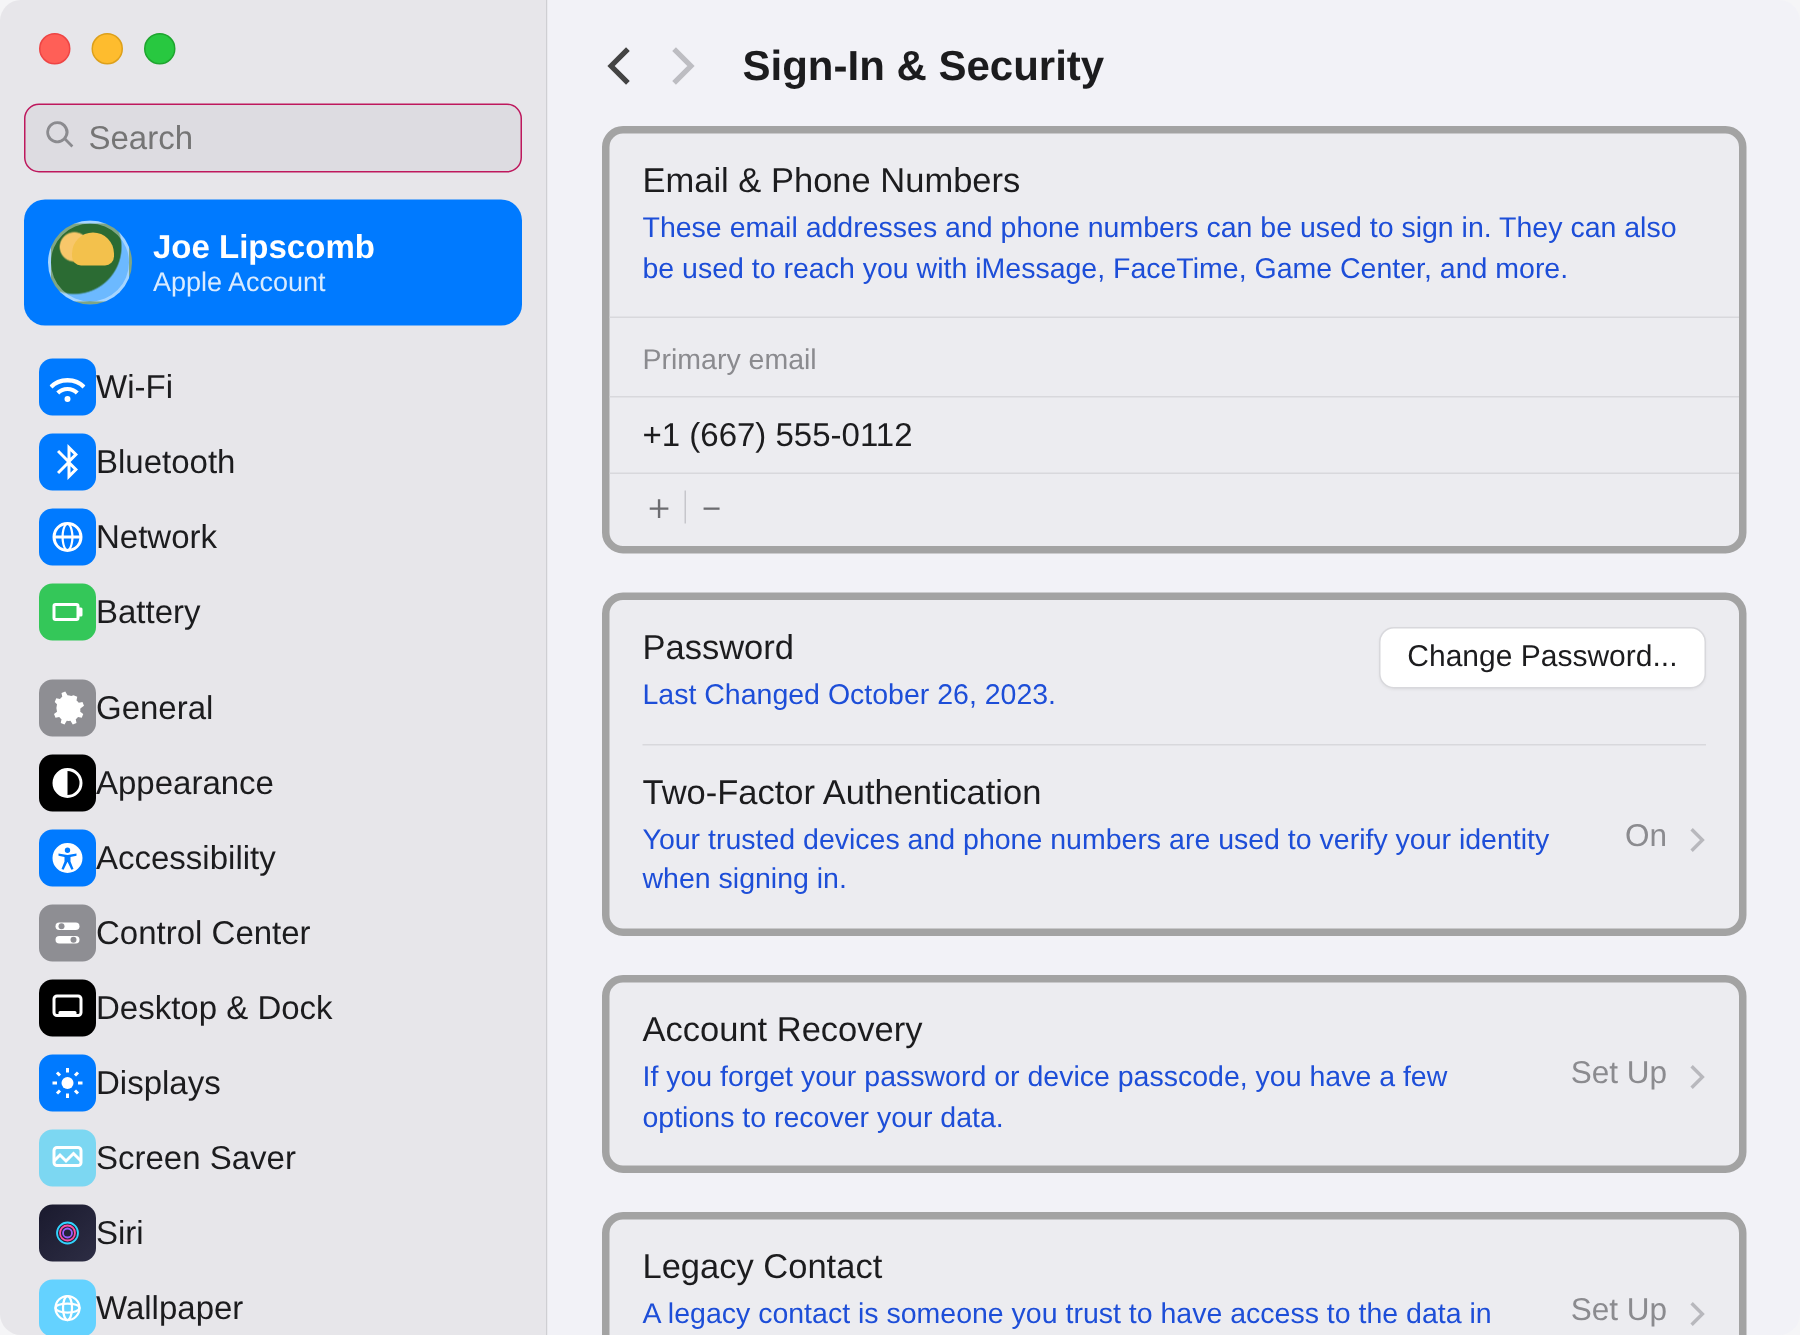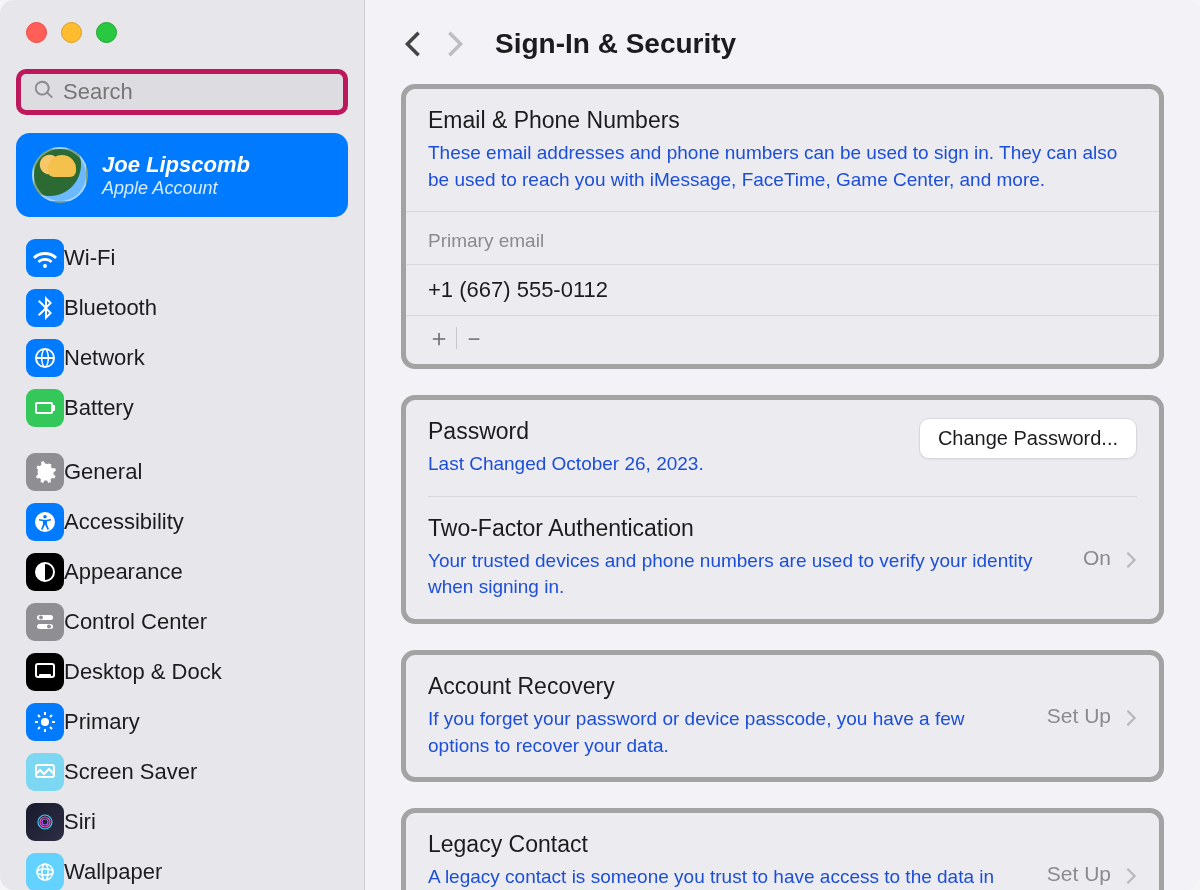--- a/index.html
+++ b/index.html
@@ -34,41 +34,40 @@
     .tl.green { background: #28c840; border: 1px solid #1ea52e; }
 
     .search-wrap {
       padding: 8px 16px 14px;
     }
     .search {
       display: flex;
       align-items: center;
       gap: 8px;
       background: #dddce1;
-      border: 5px solid #be185d;
+      border: 1px solid #be185d;
       border-radius: 10px;
       height: 46px;
       padding: 0 12px;
     }
     .search svg { width: 22px; height: 22px; fill: #8b8b8f; }
     .search input {
       border: none; background: transparent; outline: none;
       font-size: 22px; color: #8b8b8f; width: 100%;
     }
 
     .user-card {
       margin: 4px 16px 12px;
       background: #007aff;
       border-radius: 14px;
       display: flex;
       align-items: center;
       gap: 14px;
       padding: 14px 16px;
       color: #fff;
-      font-style: italic;
     }
     .avatar {
       width: 56px; height: 56px; border-radius: 50%;
       background: radial-gradient(circle at 30% 30%, #f8c76a 0 18%, #2b6b33 20% 60%, #6cb9ff 62% 100%);
       border: 2px solid rgba(255,255,255,0.4);
       flex-shrink: 0;
       position: relative;
       overflow: hidden;
     }
     .avatar::after {
@@ -279,35 +278,35 @@
   <div class="nav-section">
     <div class="nav-item">
       <span class="ico bg-gray">
         <svg viewBox="0 0 24 24">
             <path d="M12 8a4 4 0 100 8 4 4 0 000-8zm9 4l2-1.5-1-2.5-2.5.5a8 8 0 00-1.5-1.5l.5-2.5-2.5-1L14.5 4A8 8 0 0012 3.5L10.5 1 8 2l.5 2.5A8 8 0 007 6L4.5 5.5l-1 2.5L5 9.5a8 8 0 000 5L3 16l1 2.5 2.5-.5a8 8 0 001.5 1.5L7.5 22l2.5 1L11.5 20.5a8 8 0 002.5 0L15.5 23l2.5-1-.5-2.5a8 8 0 001.5-1.5l2.5.5 1-2.5-2-1.5a8 8 0 000-2z"></path>
           </svg>
       </span>
       <span>General</span>
     </div>
     <div class="nav-item">
-      <span class="ico bg-blue">
-        <svg viewBox="0 0 24 24">
-            <path d="M12 2a10 10 0 100 20 10 10 0 000-20zm0 3a1.8 1.8 0 110 3.6A1.8 1.8 0 0112 5zM6 9l6 1 6-1v1.5l-4 .8v3l2 5-1.4.6L12 14.5 9.4 19.9 8 19.3l2-5v-3L6 10.5V9z"></path>
-          </svg>
-      </span>
-      <span>Accessibility</span>
-    </div>
-    <div class="nav-item">
       <span class="ico bg-black">
         <svg viewBox="0 0 24 24">
             <path d="M12 3a9 9 0 100 18V3z" fill="#fff"></path>
             <circle cx="12" cy="12" r="9" fill="none" stroke="#fff" stroke-width="2"></circle>
           </svg>
       </span>
       <span>Appearance</span>
+    </div>
+    <div class="nav-item">
+      <span class="ico bg-blue">
+        <svg viewBox="0 0 24 24">
+            <path d="M12 2a10 10 0 100 20 10 10 0 000-20zm0 3a1.8 1.8 0 110 3.6A1.8 1.8 0 0112 5zM6 9l6 1 6-1v1.5l-4 .8v3l2 5-1.4.6L12 14.5 9.4 19.9 8 19.3l2-5v-3L6 10.5V9z"></path>
+          </svg>
+      </span>
+      <span>Accessibility</span>
     </div>
     <div class="nav-item">
       <span class="ico bg-gray">
         <svg viewBox="0 0 24 24">
             <rect x="4" y="5" width="16" height="5" rx="2.5" fill="#fff"></rect>
             <rect x="4" y="14" width="16" height="5" rx="2.5" fill="#fff"></rect>
             <circle cx="8" cy="7.5" r="2" fill="#8e8e93"></circle>
             <circle cx="16" cy="16.5" r="2" fill="#8e8e93"></circle>
           </svg>
       </span>
@@ -331,21 +330,21 @@
               <line x1="12" y1="19" x2="12" y2="22"></line>
               <line x1="2" y1="12" x2="5" y2="12"></line>
               <line x1="19" y1="12" x2="22" y2="12"></line>
               <line x1="5" y1="5" x2="7" y2="7"></line>
               <line x1="17" y1="17" x2="19" y2="19"></line>
               <line x1="5" y1="19" x2="7" y2="17"></line>
               <line x1="17" y1="7" x2="19" y2="5"></line>
             </g>
           </svg>
       </span>
-      <span>Primary</span>
+      <span>Displays</span>
     </div>
     <div class="nav-item">
       <span class="ico bg-cyan">
         <svg viewBox="0 0 24 24">
             <rect x="3" y="5" width="18" height="12" rx="2" fill="none" stroke="#fff" stroke-width="2"></rect>
             <path d="M3 14l4-4 4 4 5-5 5 5" fill="none" stroke="#fff" stroke-width="2"></path>
           </svg>
       </span>
       <span>Screen Saver</span>
     </div>

